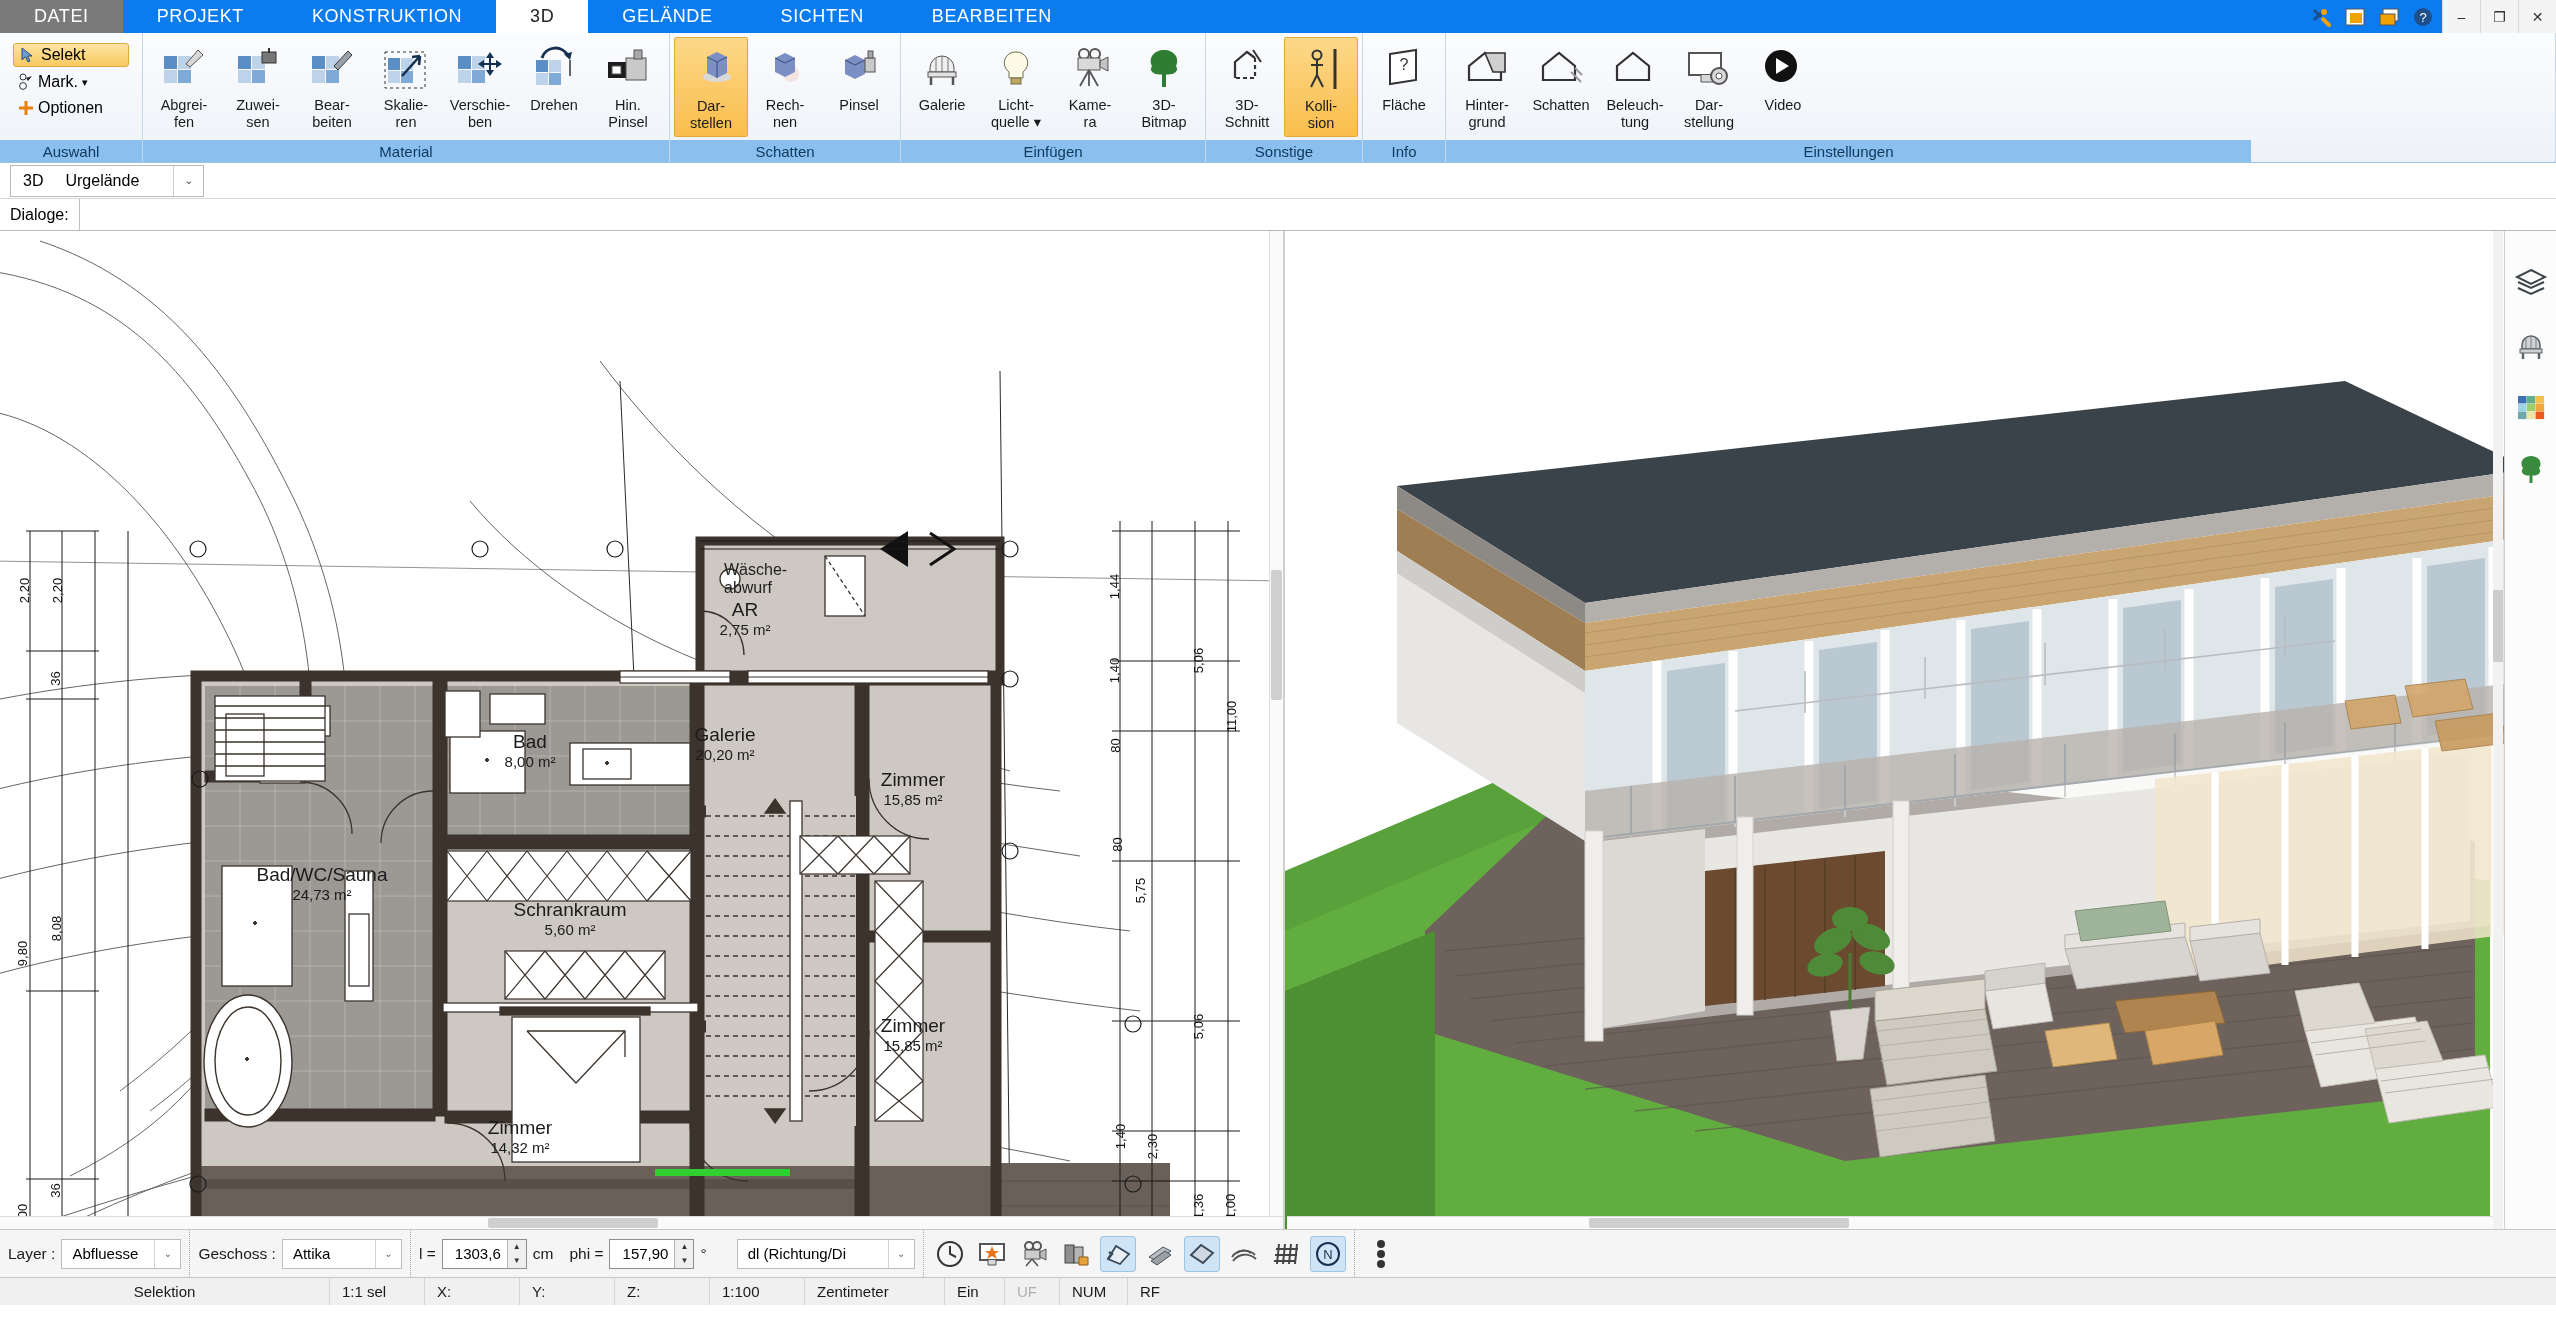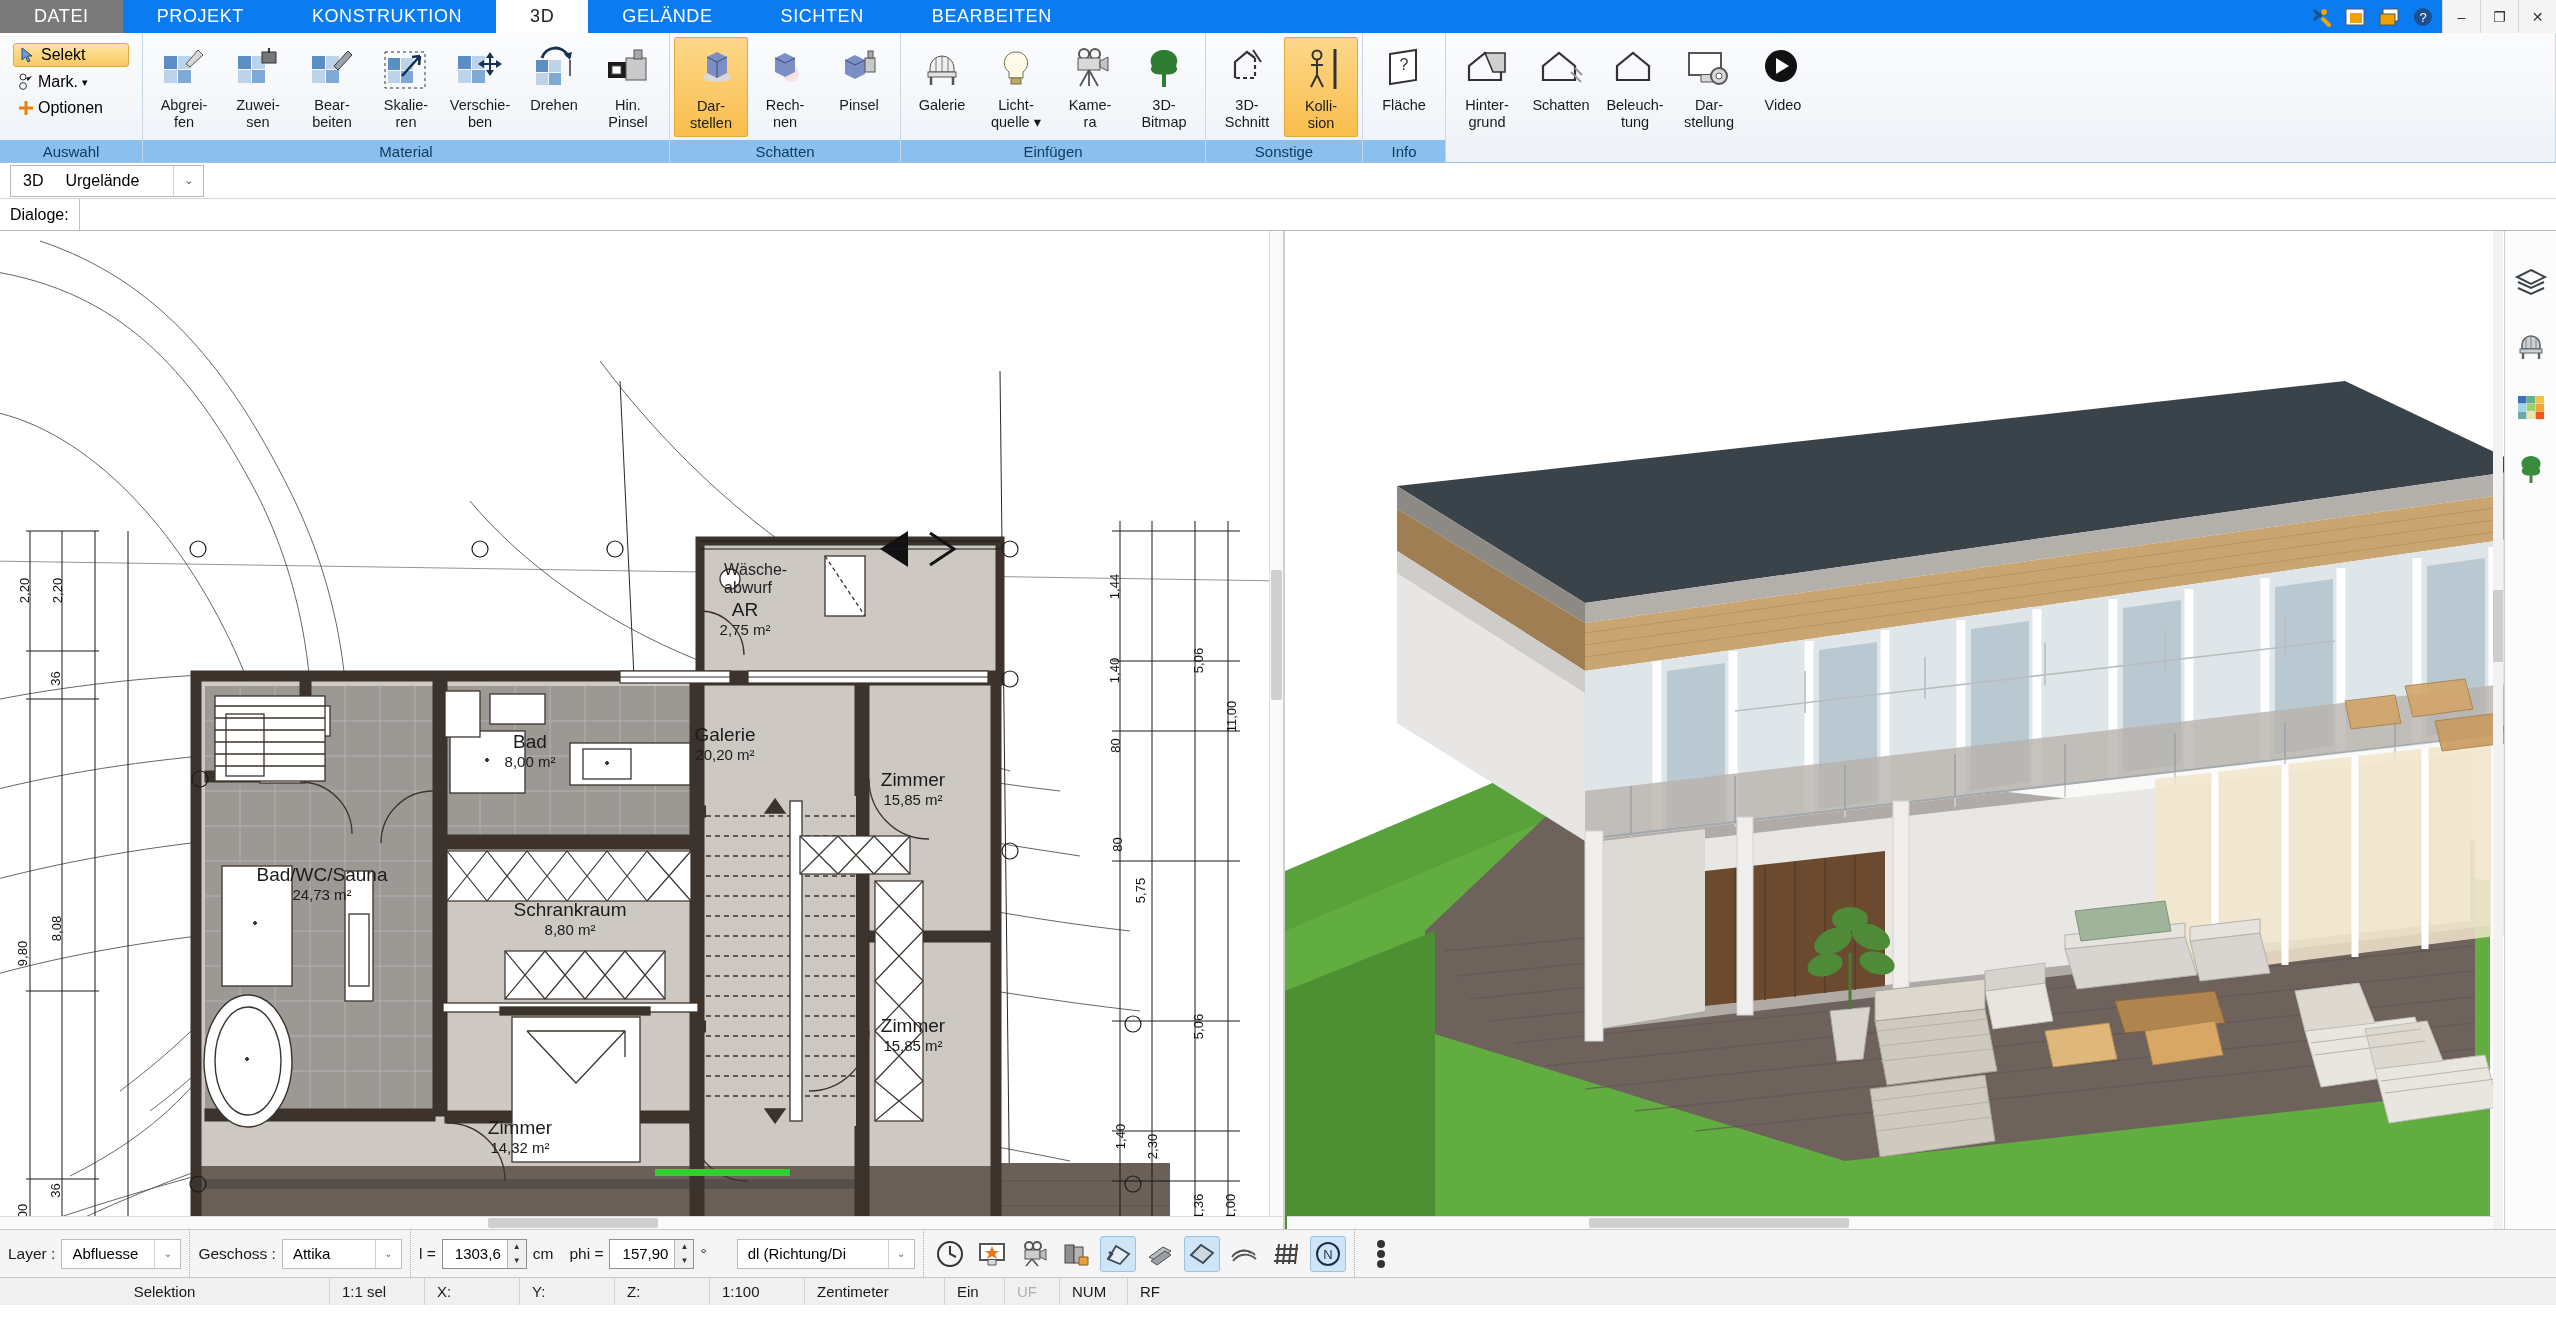--- a/index.html
+++ b/index.html
@@ -462,20 +462,21 @@
       <div class="rbtn">
         <span class="glyph">
           <svg width="52" height="46" viewBox="0 0 52 46">
             <circle cx="24" cy="20" r="16" fill="#111"></circle>
             <path d="M19 12 L32 20 L19 28 Z" fill="#fff"></path>
           </svg>
           </span>
         <span class="lbl">Video</span>
       </div>
     </div>
+    <div class="rgroup-title" style="width:805px">Einstellungen</div>
   </div>
 </div>
 
 <div class="viewbar">
   <div class="viewsel">
     <span class="v1">3D</span>
     <span class="v2">Urgelände</span>
     <span class="drop">⌄</span>
   </div>
 </div>
@@ -717,21 +718,21 @@
     <div class="roomlbl" style="left:838px;top:538px;width:150px;">
       <div class="nm">Zimmer</div>
       <div class="ar">15,85 m²</div>
     </div>
     <div class="roomlbl" style="left:202px;top:633px;width:240px;">
       <div class="nm">Bad/WC/Sauna</div>
       <div class="ar">24,73 m²</div>
     </div>
     <div class="roomlbl" style="left:445px;top:668px;width:250px;">
       <div class="nm">Schrankraum</div>
-      <div class="ar">8,80 m²</div>
+      <div class="ar">5,60 m²</div>
     </div>
     <div class="roomlbl" style="left:838px;top:784px;width:150px;">
       <div class="nm">Zimmer</div>
       <div class="ar">15,85 m²</div>
     </div>
     <div class="roomlbl" style="left:440px;top:886px;width:160px;">
       <div class="nm">Zimmer</div>
       <div class="ar">14,32 m²</div>
     </div>
 

